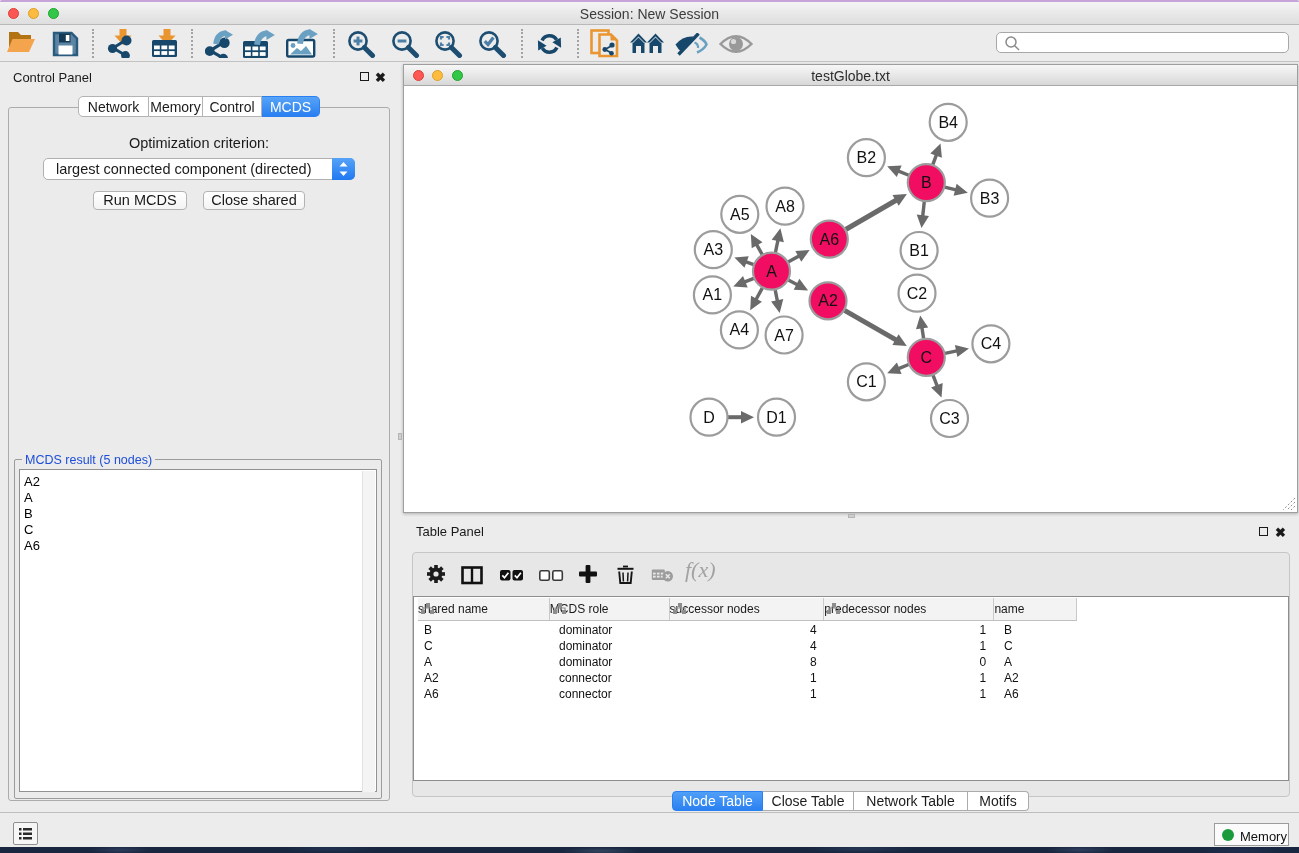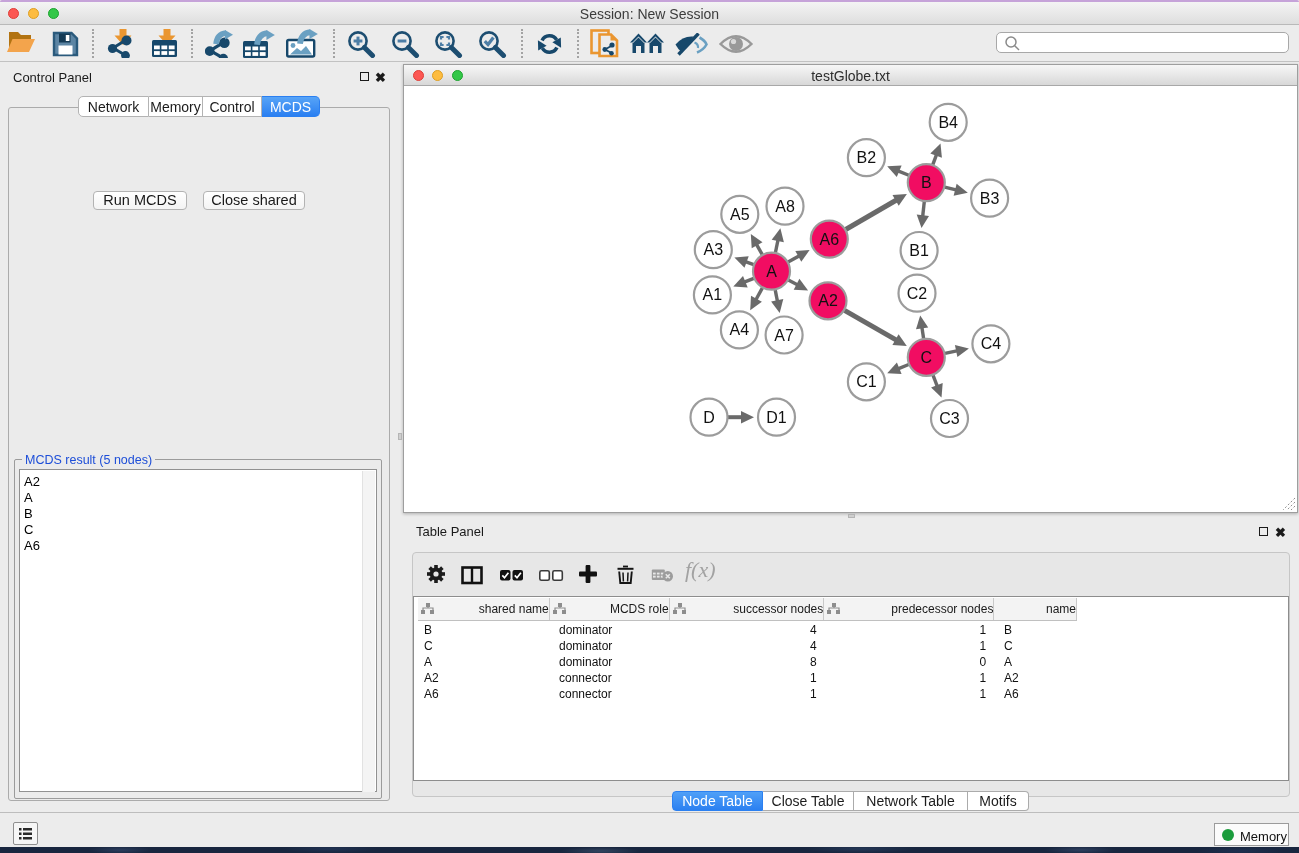--- a/index.html
+++ b/index.html
@@ -40,21 +40,21 @@
 #netwin .bar{position:absolute;left:0;top:0;width:893px;height:21px;background:linear-gradient(#f7f7f7,#d8d8d8);border-bottom:1px solid #a8a8a8}
 #netwin .t1{left:9px;top:5px;background:#fc5753;border:1px solid #df3e38}
 #netwin .t2{left:28px;top:5px;background:#fdbc40;border:1px solid #de9f23}
 #netwin .t3{left:48px;top:5px;background:#33c748;border:1px solid #1da32f}
 #netwin .ttl{position:absolute;left:0;right:0;top:2.5px;text-align:center;font-size:14px;color:#2d2d2d}
 
 #tp-title{position:absolute;left:416px;top:524px;font-size:13px;color:#1a1a1a}
 #tp-box{position:absolute;left:412px;top:552px;width:878px;height:245px;background:#e7e7e7;border:1px solid #c6c6c6;border-radius:4px}
 #tbl{position:absolute;left:413px;top:596px;width:876px;height:185px;background:#fff;border:1px solid #8d8d8d}
 #thead{position:absolute;left:4px;top:1px;width:659px;height:23px;background:#f3f3f3;border-bottom:1px solid #c0c0c0}
-.hcell{position:absolute;top:0;height:22px;background:#f3f3f3;border-right:1px solid #c9c9c9;font-size:12px;color:#1a1a1a;text-align:right;line-height:22px}
+.hcell{position:absolute;top:0;height:22px;background:#f3f3f3;border-right:1px solid #c9c9c9;font-size:12px;color:#1a1a1a;text-align:left;line-height:22px}
 .trow{position:absolute;font-size:12px;color:#111;height:16px;line-height:16px}
 .bottabs{position:absolute;top:791px;display:flex;height:20px}
 .btab{height:20px;font-size:14px;background:#fff;border:1px solid #ababab;border-left:none;display:flex;align-items:center;justify-content:center;color:#1c1c1c}
 .btab.first{border-left:1px solid #ababab;border-radius:4px 0 0 4px}
 .btab.last{border-radius:0 4px 4px 0}
 .btab.blue{background:linear-gradient(#50a0f7,#2b80f1);color:#fff;border-color:#2b80f1}
 
 #statusbar{position:absolute;left:0;top:812px;width:1299px;height:35px;background:#ececec;border-top:1px solid #bdbdbd}
 #listbtn{position:absolute;left:13px;top:9px;width:25px;height:23px;background:#f6f6f6;border:1px solid #8f8f8f;border-radius:2px}
 #membtn{position:absolute;left:1214px;top:10px;width:75px;height:23px;background:#fbfbfb;border:1px solid #9b9b9b;font-size:13px}
@@ -229,20 +229,27 @@
 
 <div id="cp-title">Control Panel</div>
 <div class="winbtn-sq" style="left:360px;top:72px"></div>
 <div class="winbtn-x" style="left:375px;top:72px">✖</div>
 <div id="cp-box"></div>
 <div class="tabrow" style="left:78px;top:96px">
   <div class="tab first" style="width:71px">Network</div>
   <div class="tab" style="width:54px">Memory</div>
   <div class="tab" style="width:59px">Control</div>
   <div class="tab blue last" style="width:58px">MCDS</div>
+</div>
+<div id="opt-label">Optimization criterion:</div>
+<div id="dropdown">largest connected component (directed)
+  <div class="cap"><svg width="23" height="22">
+          <path d="M11.5 4 L15.5 8.5 L7.5 8.5 Z" fill="#fff"></path>
+          <path d="M11.5 18 L15.5 13.5 L7.5 13.5 Z" fill="#fff"></path>
+        </svg></div>
 </div>
 <div class="btn" style="left:93px;top:191px;width:94px;line-height:17px">Run MCDS</div>
 <div class="btn" style="left:203px;top:191px;width:102px;line-height:17px">Close shared</div>
 <div id="grp">
   <div class="legend">MCDS result (5 nodes)</div>
   <div class="list">
     <div class="sbtrack"></div>
     <div class="items">A2<br>A<br>B<br>C<br>A6</div>
   </div>
 </div>

